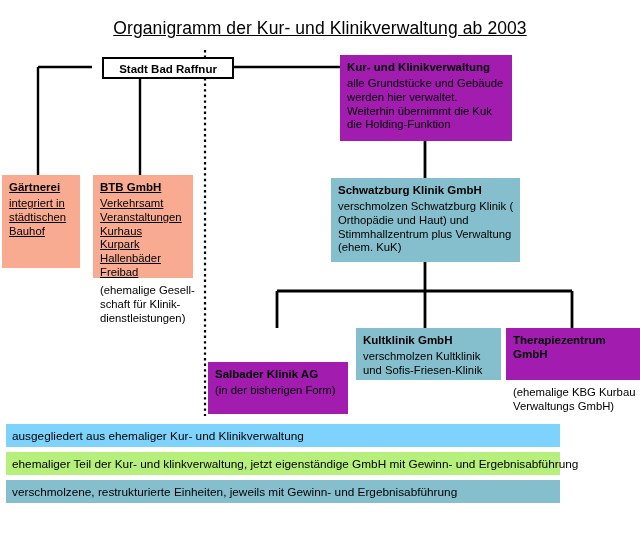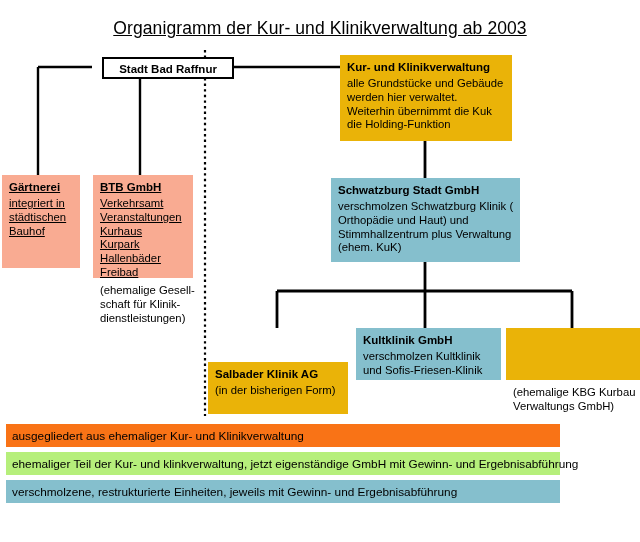--- a/index.html
+++ b/index.html
@@ -55,21 +55,21 @@
     font-weight: bold;
     font-size: 11.5px;
     display: block;
     margin-bottom: 3px;
   }
   .node .body {
     font-size: 11.3px;
     display: block;
     white-space: pre-line;
   }
-  .node.green  { background: #eab308; }
+  .node.green  { background: #a21caf; }
   .node.blue   { background: #85bfcd; }
   .node.salmon { background: #f9ab92; text-decoration: underline; }
   .node.plain  {
     background: #ffffff;
     border: 2px solid #000000;
     padding: 3px 8px;
     text-align: center;
   }
   .node.plain .title {
     font-size: 11.5px;
@@ -160,41 +160,42 @@
 Kurpark
 Hallenbäder
 Freibad</span>
   </div>
 
   <div class="caption" style="left:100px; top:284px; width:100px;">(ehemalige Gesell-
 schaft für Klinik-
 dienstleistungen)</div>
 
   <div class="node blue" style="left:331px; top:178px; width:189px; height:84px;">
-    <span class="title">Schwatzburg Stadt GmbH</span>
+    <span class="title">Schwatzburg Klinik GmbH</span>
     <span class="body">verschmolzen Schwatzburg Klinik ( Orthopädie und Haut) und Stimmhallzentrum plus Verwaltung (ehem. KuK)</span>
   </div>
 
   <div class="node green" style="left:208px; top:328px; width:140px; height:52px;margin-top:34px;">
     <span class="title">Salbader Klinik AG</span>
     <span class="body">(in der bisherigen Form)</span>
   </div>
 
   <div class="node blue" style="left:356px; top:328px; width:145px; height:52px;">
     <span class="title">Kultklinik GmbH</span>
     <span class="body">verschmolzen Kultklinik und Sofis-Friesen-Klinik</span>
   </div>
 
   <div class="node green" style="left:506px; top:328px; width:134px; height:52px;">
+    <span class="title">Therapiezentrum GmbH</span>
   </div>
 
   <div class="caption" style="left:513px; top:386px; width:130px;">(ehemalige KBG Kurbau
 Verwaltungs GmbH)</div>
 
-  <div class="legend-bar" style="top:424px; background:#f97316;">
+  <div class="legend-bar" style="top:424px; background:#7dd3fc;">
     <span>ausgegliedert aus ehemaliger Kur- und Klinikverwaltung</span>
   </div>
 
   <div class="legend-bar" style="top:452px; background:#b6ef7b;text-align:center;">
     <span>ehemaliger Teil der Kur- und klinkverwaltung, jetzt eigenständige GmbH mit Gewinn- und Ergebnisabführung</span>
   </div>
 
   <div class="legend-bar" style="top:480px; background:#85bfcd;">
     <span>verschmolzene, restrukturierte Einheiten, jeweils mit Gewinn- und Ergebnisabführung</span>
   </div>

